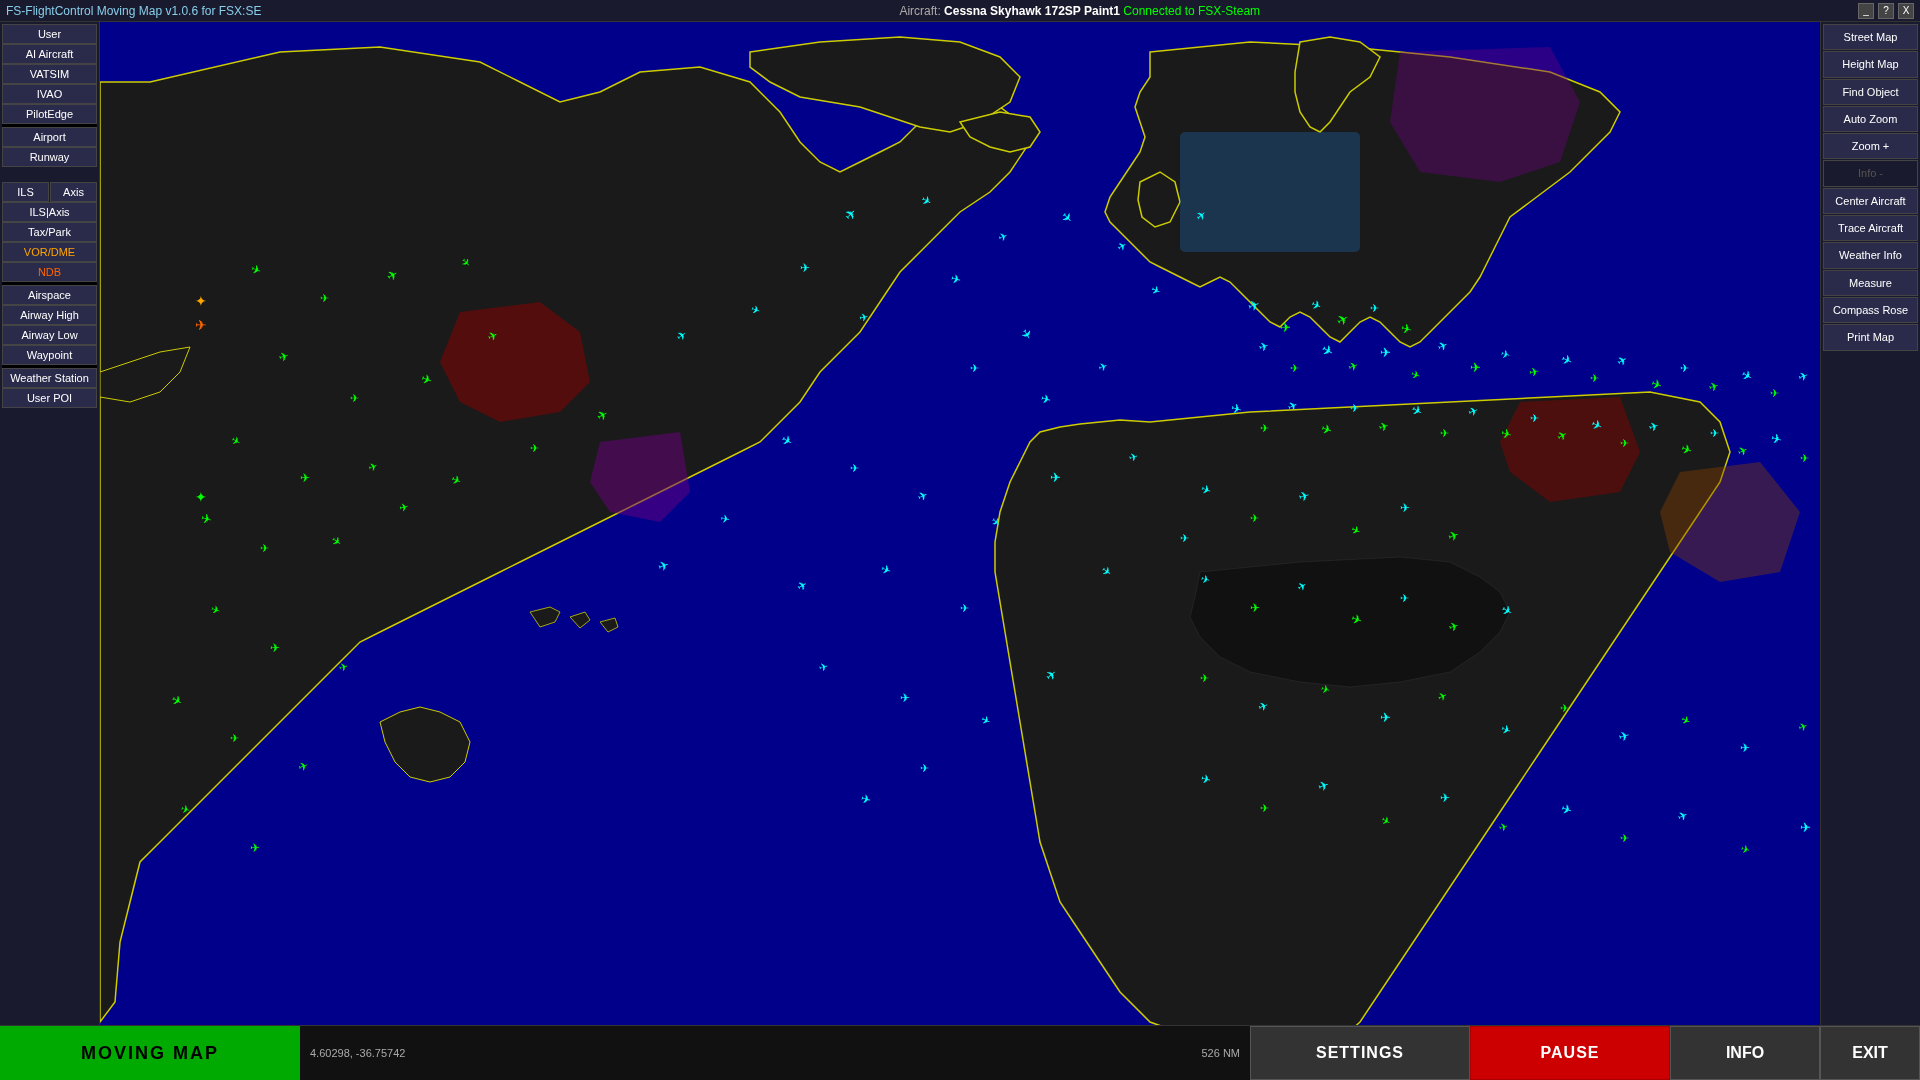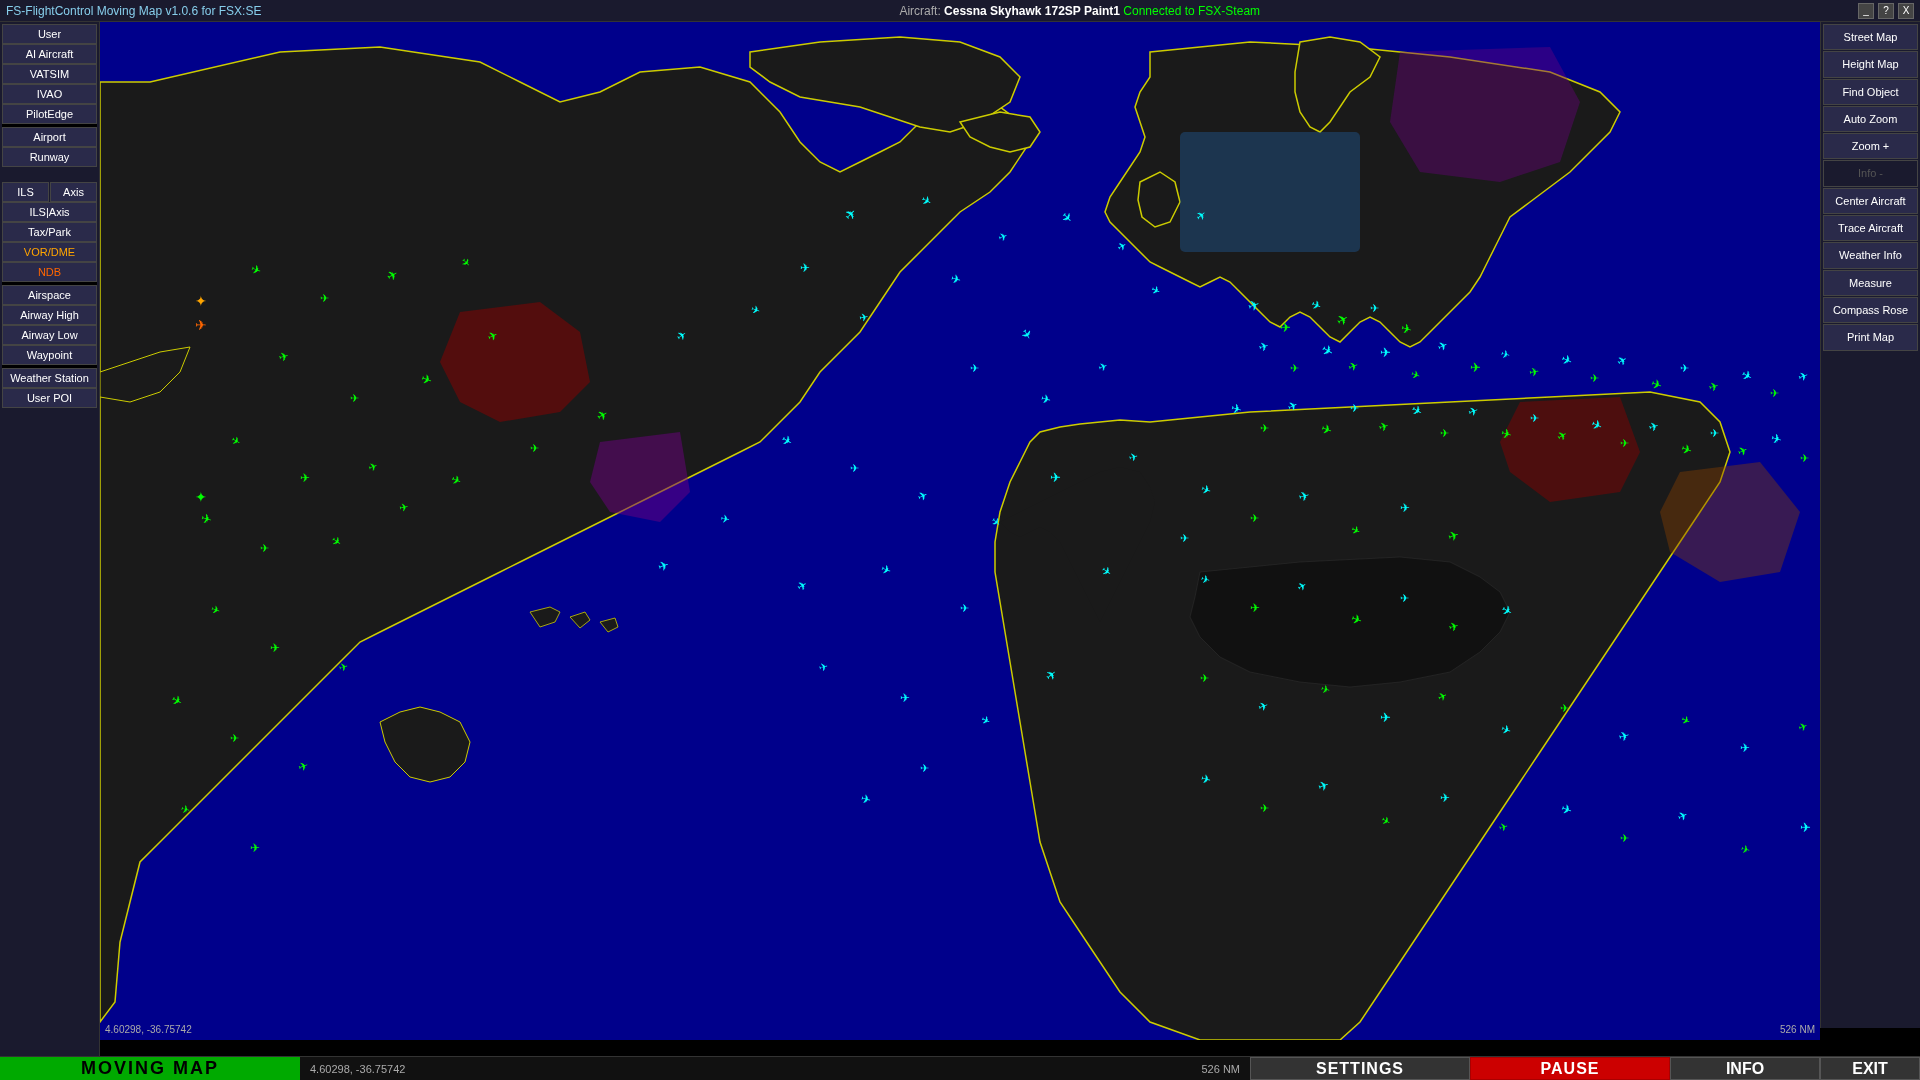--- a/index.html
+++ b/index.html
@@ -135,21 +135,21 @@
       line-height: 1.3;
     }
     .right-btn.zoom-disabled { background: #1a1a2e; color: #555; }
 
     
     #bottom-bar {
       position: absolute;
       bottom: 0;
       left: 0;
       right: 0;
-      height: 24px;
+      height: 55px;
       background: #111;
       display: flex;
       align-items: center;
       z-index: 100;
       border-top: 1px solid #333;
     }
 
     #moving-map-btn {
       flex: 0 0 300px;
       height: 100%;

